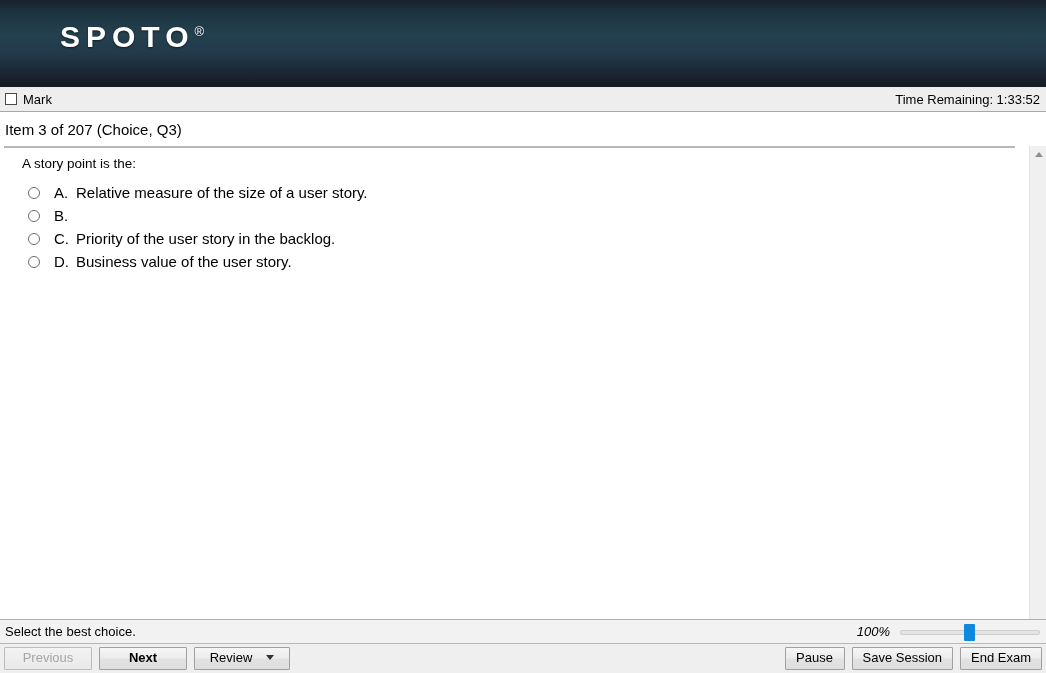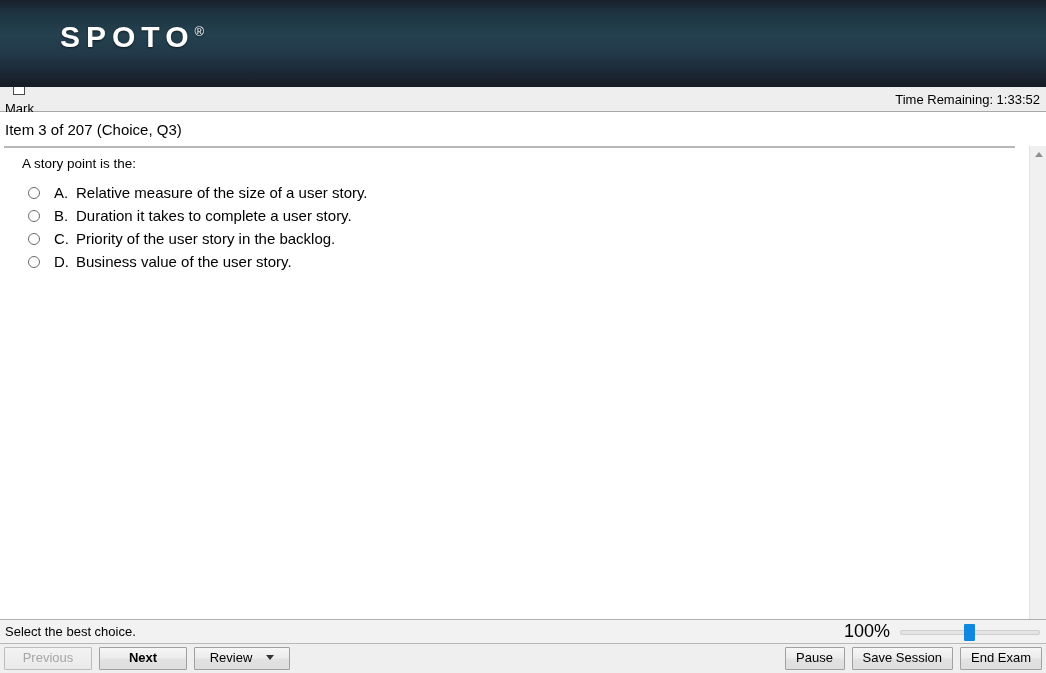--- a/index.html
+++ b/index.html
@@ -78,21 +78,20 @@
     justify-content: space-between;
     padding: 0 6px 0 5px;
     box-sizing: border-box;
     font-size: 13px;
     color: #000000;
   }
   .mark-group {
     display: flex;
     align-items: center;
     gap: 6px;
-    flex-direction: column;
   }
   .checkbox-box {
     width: 12px;
     height: 12px;
     border: 1px solid #4a4a4a;
     background: #ffffff;
     box-sizing: border-box;
     display: inline-block;
   }
   .timer-text {
@@ -252,22 +251,23 @@
   .status-text {
     font-size: 13px;
     color: #000000;
   }
   .zoom-group {
     display: flex;
     align-items: center;
     gap: 10px;
   }
   .zoom-pct {
-    font-size: 18px;
-    color: #000000;
+    font-size: 13px;
+    color: #000000;
+    font-style: italic;
   }
   .slider {
     position: relative;
     width: 140px;
     height: 16px;
     cursor: pointer;
   }
   .slider-track {
     position: absolute;
     top: 6px;
@@ -341,21 +341,20 @@
 
       <div class="choice">
         <span class="radio"></span>
         <span class="choice-letter">A.</span>
         <span class="choice-text">Relative measure of the size of a user story.</span>
       </div>
 
       <div class="choice">
         <span class="radio"></span>
         <span class="choice-letter">B.</span>
-        <span class="choice-text">Duration it takes to complete a user story.</span>
       </div>
 
       <div class="choice">
         <span class="radio"></span>
         <span class="choice-letter">C.</span>
         <span class="choice-text">Priority of the user story in the backlog.</span>
       </div>
 
       <div class="choice">
         <span class="radio"></span>

